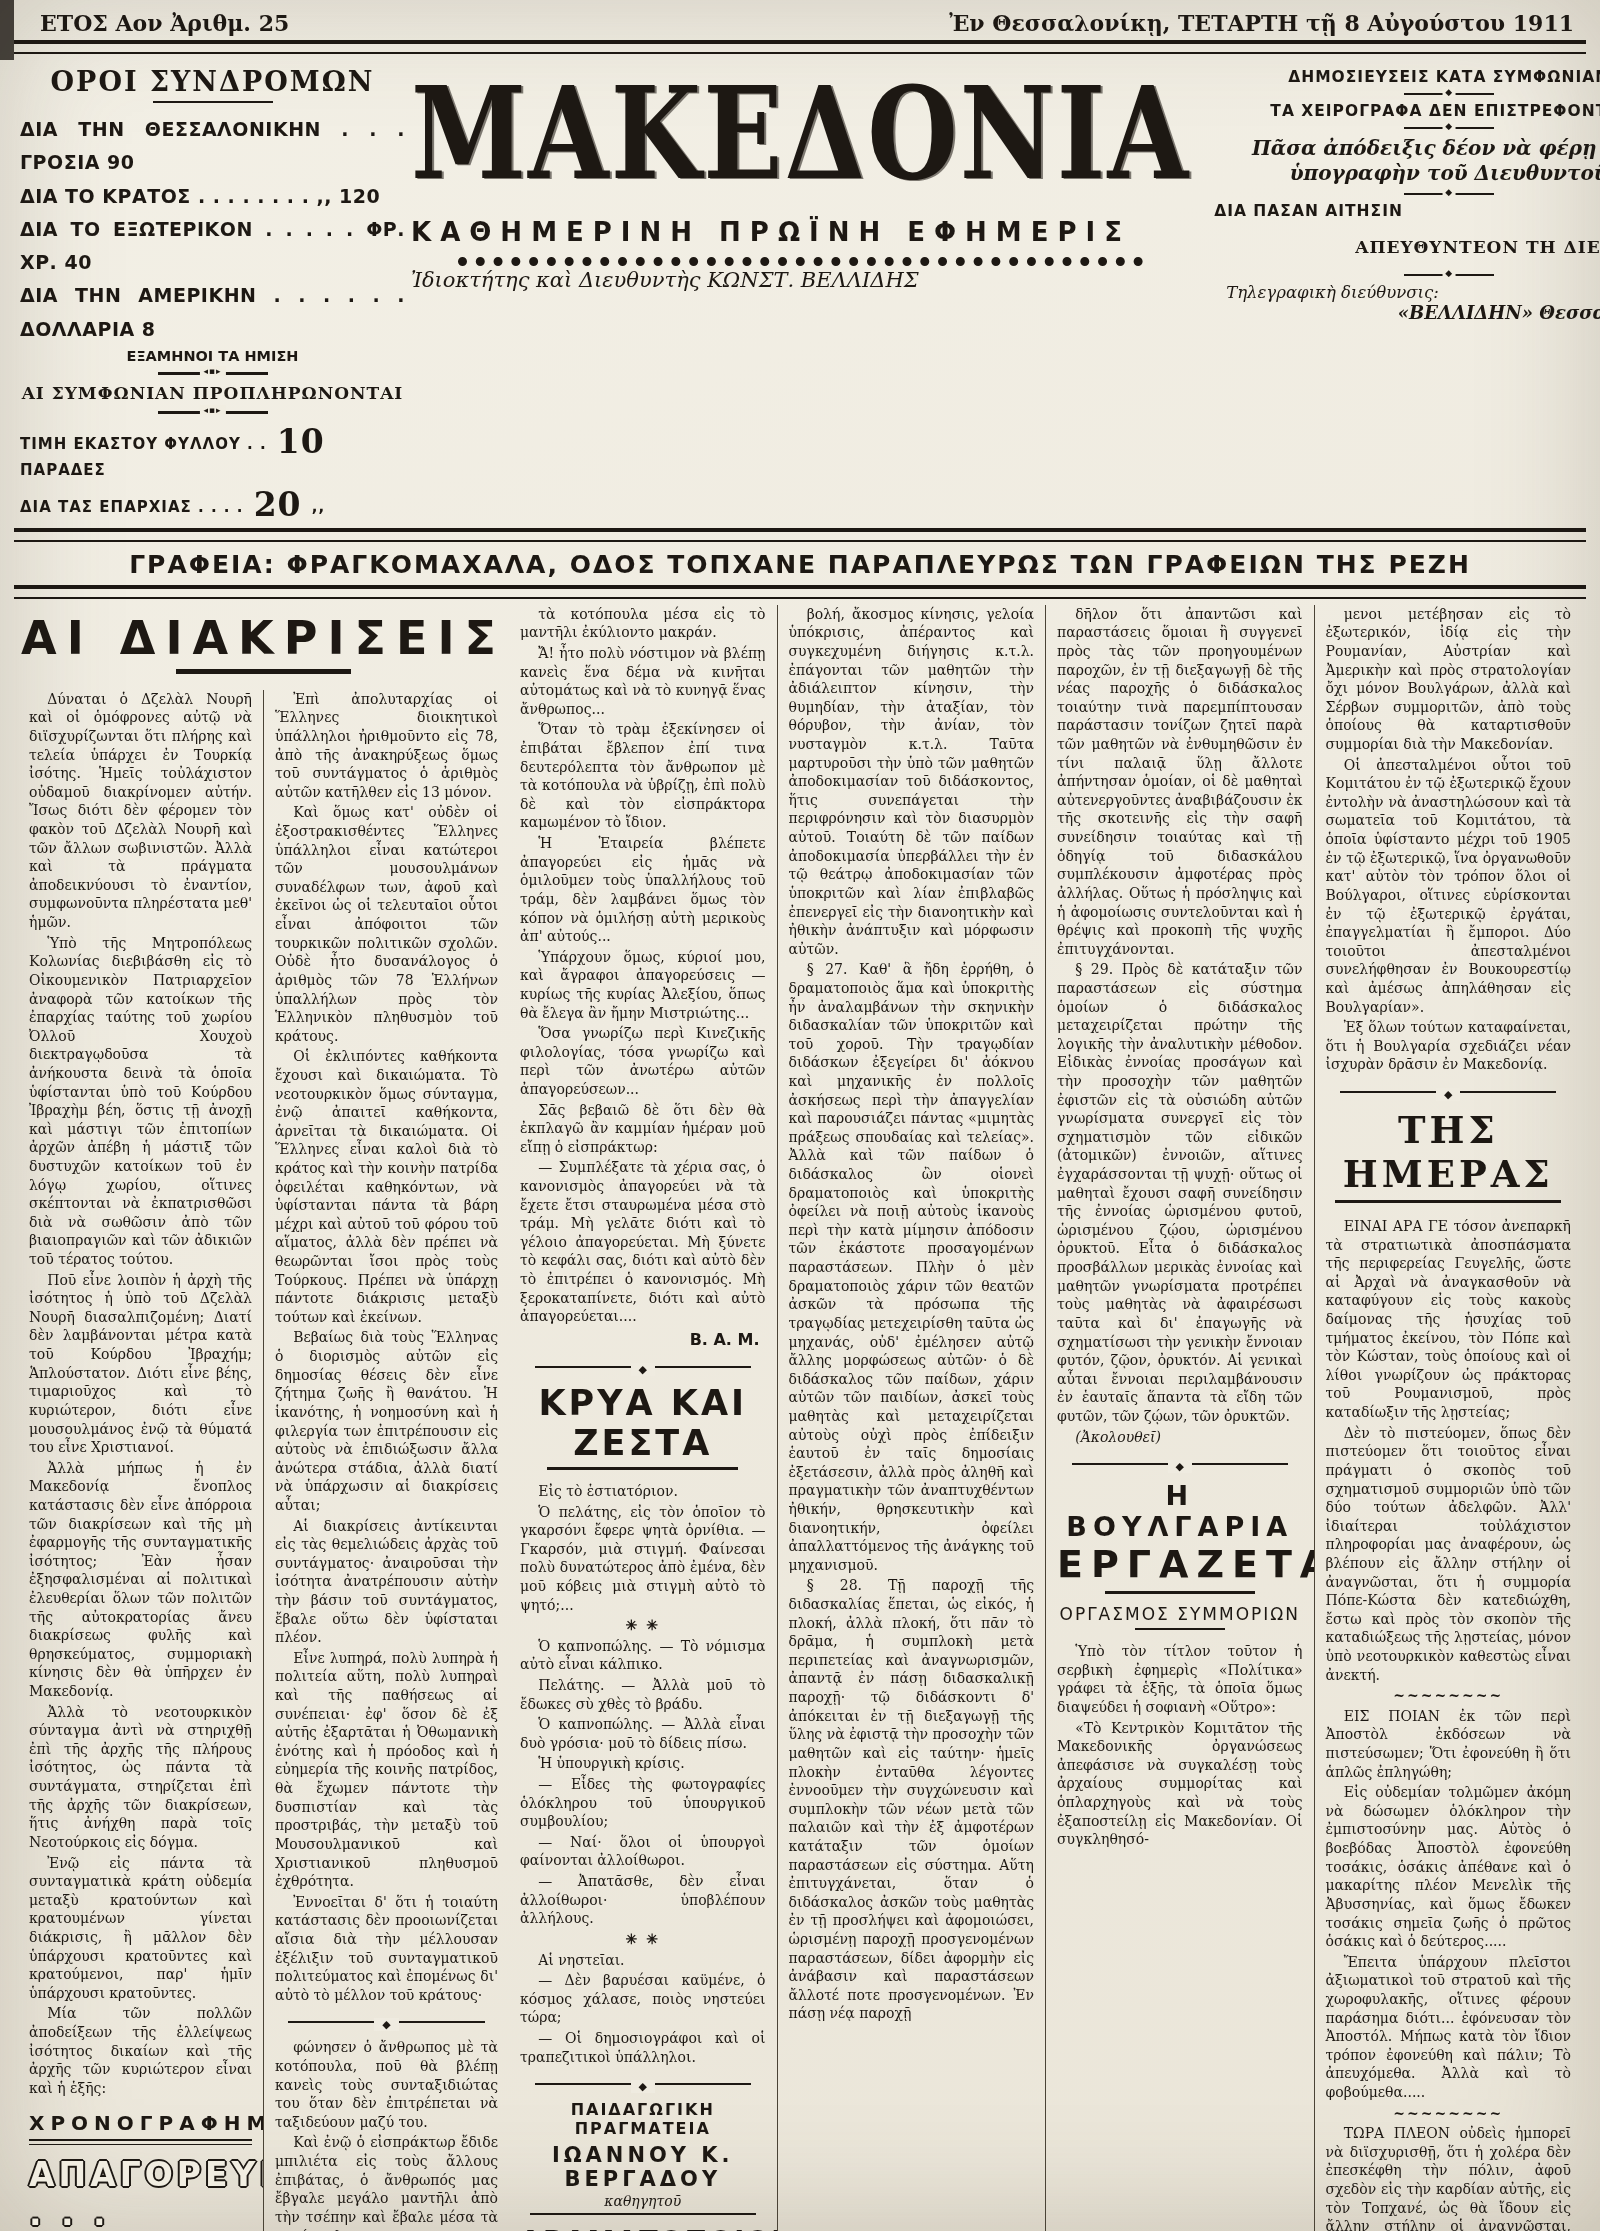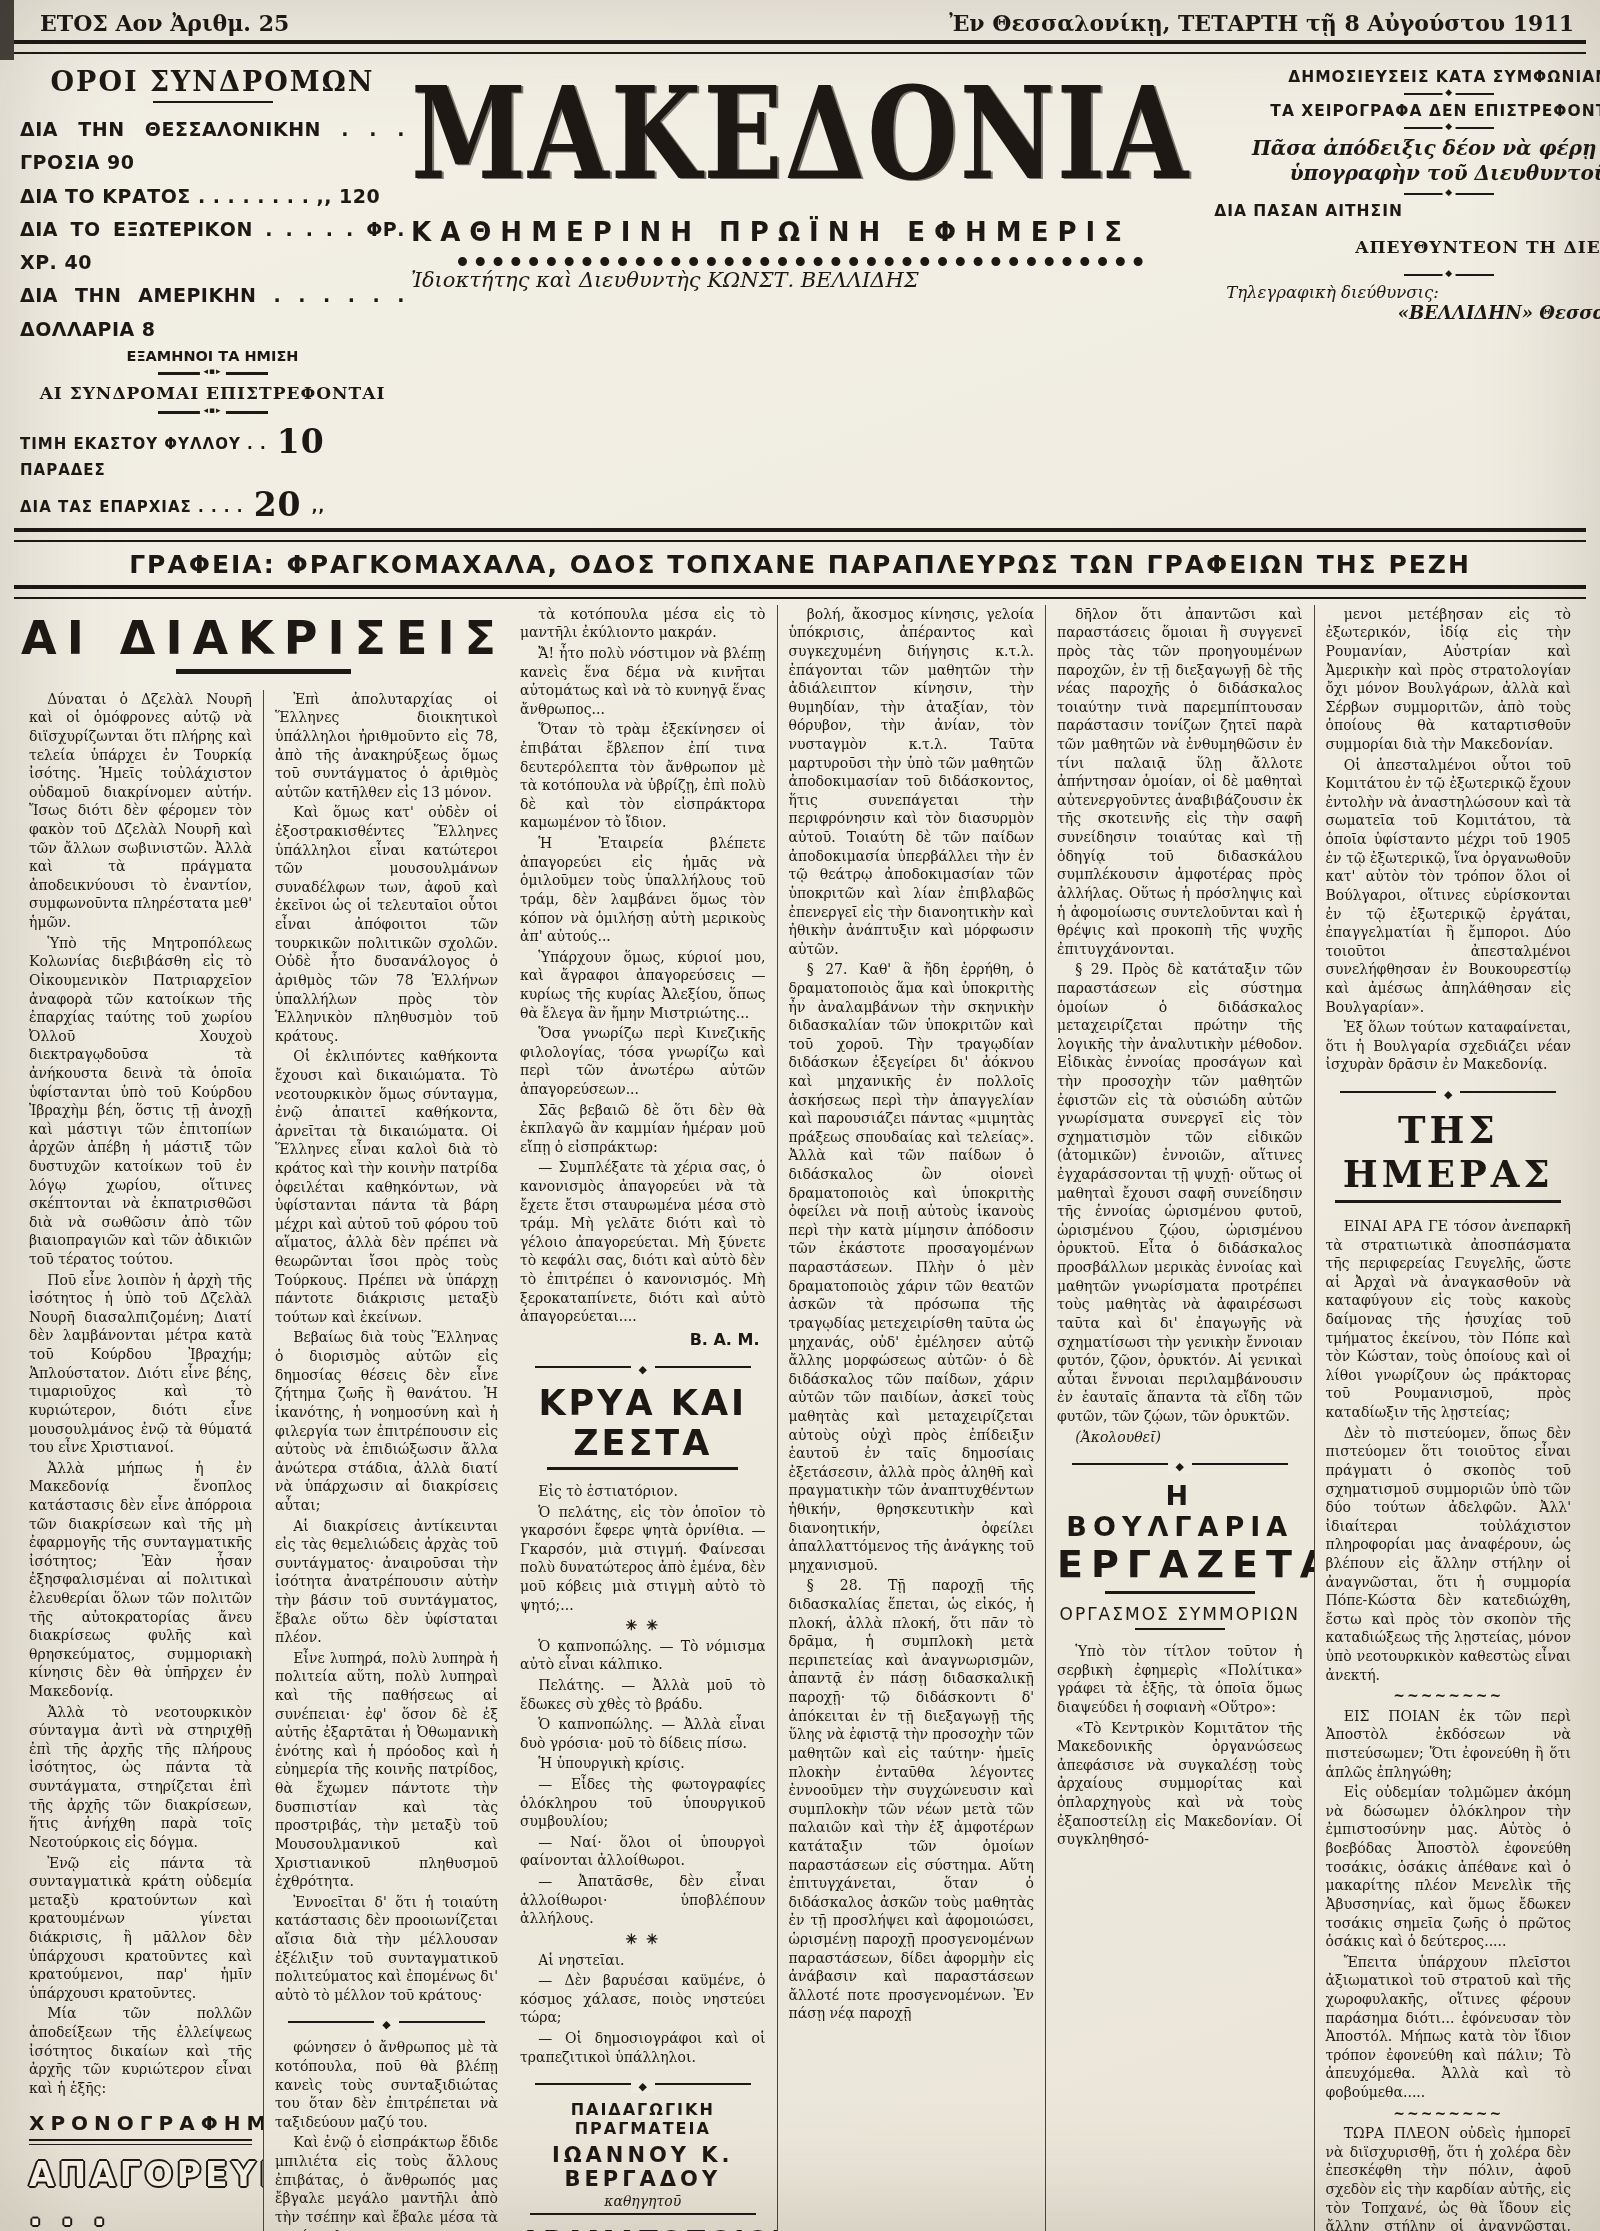--- a/index.html
+++ b/index.html
@@ -109,21 +109,21 @@
       <div class="subs-head">ΟΡΟΙ ΣΥΝΔΡΟΜΩΝ</div>
       <div class="subs-head-rule"></div>
       <div class="subs-list">
           <p class="para">ΔΙΑ ΤΗΝ ΘΕΣΣΑΛΟΝΙΚΗΝ . . . ΓΡΟΣΙΑ  90</p>
           <p class="para">ΔΙΑ ΤΟ ΚΡΑΤΟΣ . . . . . . . .   ,,   120</p>
           <p class="para">ΔΙΑ ΤΟ ΕΞΩΤΕΡΙΚΟΝ . . . . . ΦΡ. ΧΡ.  40</p>
           <p class="para">ΔΙΑ ΤΗΝ ΑΜΕΡΙΚΗΝ . . . . . . ΔΟΛΛΑΡΙΑ  8</p>
         </div>
       <div class="subs-note">ΕΞΑΜΗΝΟΙ ΤΑ ΗΜΙΣΗ</div>
       <div class="mini-rule"></div>
-      <div class="subs-prepay">ΑΙ ΣΥΝΔΡΟΜΑΙ ΕΠΙΣΤΡΕΦΟΝΤΑΙ</div>
+      <div class="subs-prepay">ΑΙ ΣΥΜΦΩΝΙΑΝ ΠΡΟΠΛΗΡΩΝΟΝΤΑΙ</div>
       <div class="mini-rule"></div>
       <div class="price-line">
         <span>ΤΙΜΗ ΕΚΑΣΤΟΥ ΦΥΛΛΟΥ . .</span>
         <span class="price-big">10</span>
         <span>ΠΑΡΑΔΕΣ</span>
       </div>
       <div class="price-line">
         <span>ΔΙΑ ΤΑΣ ΕΠΑΡΧΙΑΣ . . . .</span>
         <span class="price-big">20</span>
         <span>,,</span>

